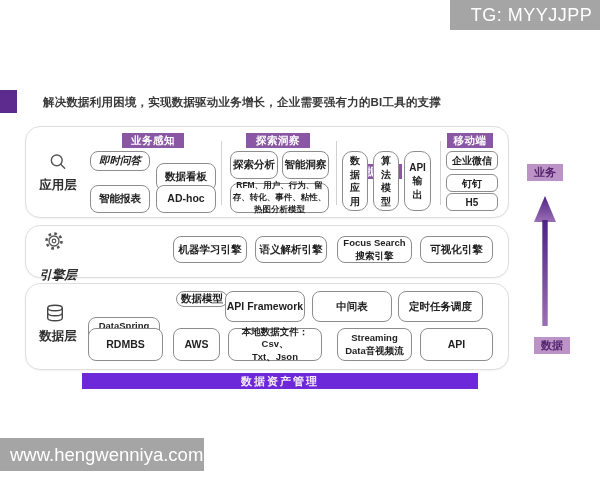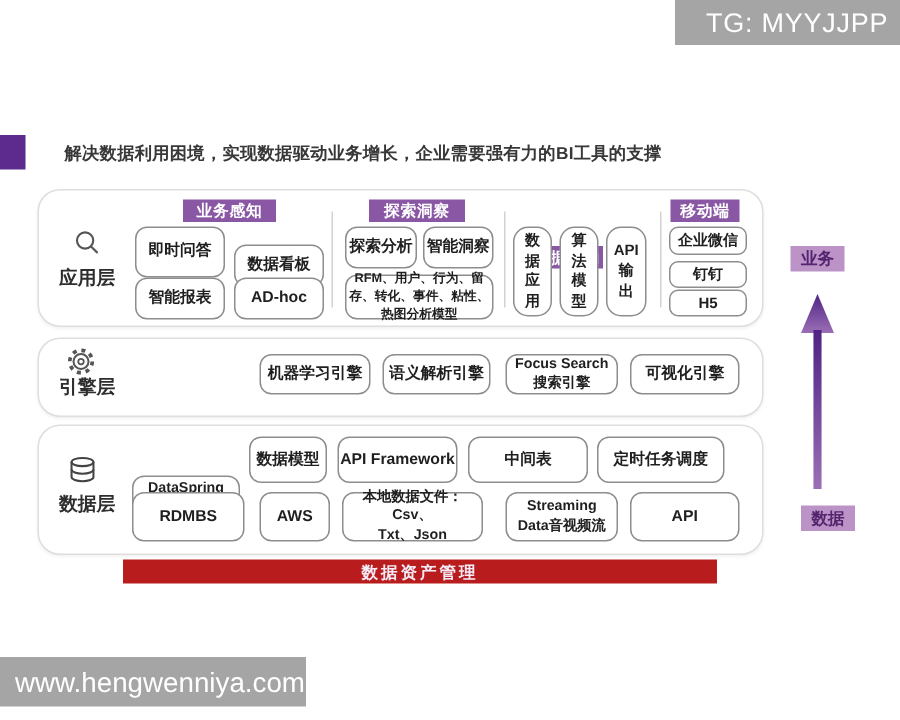--- a/index.html
+++ b/index.html
@@ -17,21 +17,21 @@
        display:flex;align-items:center;justify-content:center;letter-spacing:.5px;}
   .box{position:absolute;background:#fff;border:1.5px solid #8d8d8d;border-radius:8px;color:#1f1f1f;
        font-weight:bold;font-size:10.5px;line-height:1.3;display:flex;align-items:center;justify-content:center;
        text-align:center;white-space:pre-line;box-sizing:border-box;}
   .box.small{font-size:8.5px;line-height:1.4;}
   .box.two{font-size:9.5px;}
   .box.v{font-size:10px;line-height:1.35;border-radius:10px;}
   .vline{position:absolute;width:1px;background:#d2d2d2;}
   .side-label{position:absolute;width:36px;height:17px;background:#bb93c6;color:#54246f;font-weight:bold;font-size:11px;
        display:flex;align-items:center;justify-content:center;}
-  .bottom-bar{position:absolute;left:82px;top:373px;width:396px;height:16px;background:#b91c1c;color:#f4ebf7;
+  .bottom-bar{position:absolute;left:82px;top:373px;width:396px;height:16px;background:#6d28d9;color:#f4ebf7;
        font-size:11px;font-weight:bold;display:flex;align-items:center;justify-content:center;letter-spacing:2px;text-align:center;}
   .arrow-wrap{position:absolute;left:531px;top:196px;}
 </style>
 </head>
 <body>
 
 <div class="stage">
 
   <div class="gray-badge tg">TG: MYYJJPP</div>
   <div class="gray-badge wm">www.hengwenniya.com</div>
@@ -53,21 +53,21 @@
 
   <div class="hdr" style="left:122px;top:133px;width:62px;">业务感知</div>
   <div class="hdr" style="left:246px;top:133px;width:64px;">探索洞察</div>
   <div class="hdr" style="left:354px;top:147px;width:48px;margin-top:17px;">数据驱动</div>
   <div class="hdr" style="left:447px;top:133px;width:46px;">移动端</div>
 
   <div class="vline" style="left:221px;top:141px;height:64px;"></div>
   <div class="vline" style="left:336px;top:141px;height:64px;"></div>
   <div class="vline" style="left:440px;top:141px;height:64px;"></div>
 
-  <div class="box" style="left:90px;top:151px;width:60px;height:34px;">即时问答</div>
+  <div class="box" style="left:90px;top:151px;width:60px;height:20px;font-style:italic;">即时问答</div>
   <div class="box" style="left:156px;top:151px;width:60px;height:28px;margin-top:12px;">数据看板</div>
   <div class="box" style="left:90px;top:185px;width:60px;height:28px;">智能报表</div>
   <div class="box" style="left:156px;top:185px;width:60px;height:28px;">AD-hoc</div>
 
   <div class="box" style="left:230px;top:151px;width:48px;height:28px;">探索分析</div>
   <div class="box" style="left:282px;top:151px;width:47px;height:28px;">智能洞察</div>
   <div class="box small" style="left:230px;top:183px;width:99px;height:30px;">RFM、用户、行为、留
 存、转化、事件、粘性、
 热图分析模型</div>
 
@@ -87,40 +87,40 @@
   <div class="box" style="left:446px;top:174px;width:52px;height:18px;border-radius:6px;font-size:10px;">钉钉</div>
   <div class="box" style="left:446px;top:193px;width:52px;height:18px;border-radius:6px;font-size:10px;">H5</div>
 
   <div class="licon" style="left:44px;top:231px;">
     <svg width="20" height="20" viewBox="0 0 24 24">
       <circle cx="12" cy="12" r="9" fill="none" stroke="#555" stroke-width="3" stroke-dasharray="3.2 3.87"></circle>
       <circle cx="12" cy="12" r="6" fill="none" stroke="#555" stroke-width="1.6"></circle>
       <circle cx="12" cy="12" r="2.2" fill="none" stroke="#555" stroke-width="1.4"></circle>
     </svg>
   </div>
-  <div class="layer-label" style="left:36px;top:250px;">引擎层</div>
+  <div class="layer-label" style="left:36px;top:267px;font-style:italic;">引擎层</div>
 
   <div class="box" style="left:173px;top:236px;width:74px;height:27px;">机器学习引擎</div>
   <div class="box" style="left:255px;top:236px;width:72px;height:27px;">语义解析引擎</div>
   <div class="box two" style="left:337px;top:236px;width:75px;height:27px;">Focus Search
 搜索引擎</div>
   <div class="box" style="left:420px;top:236px;width:73px;height:27px;">可视化引擎</div>
 
   <div class="licon" style="left:44px;top:303px;">
     <svg width="22" height="21" viewBox="0 0 24 23">
       <ellipse cx="12" cy="5.5" rx="8" ry="3" fill="none" stroke="#444" stroke-width="1.5"></ellipse>
       <path d="M4 5.5 v11 c0 1.7 3.6 3 8 3 s8 -1.3 8 -3 v-11" fill="none" stroke="#444" stroke-width="1.5"></path>
       <path d="M4 11 c0 1.7 3.6 3 8 3 s8 -1.3 8 -3" fill="none" stroke="#444" stroke-width="1.5"></path>
     </svg>
   </div>
   <div class="layer-label" style="left:36px;top:328px;">数据层</div>
 
   <div class="box two" style="left:88px;top:291px;width:72px;height:31px;margin-top:26px;">DataSpring
 ETL处理</div>
-  <div class="box" style="left:166px;top:291px;width:52px;height:31px;">数据模型</div>
+  <div class="box" style="left:176px;top:291px;width:52px;height:16px;">数据模型</div>
   <div class="box" style="left:225px;top:291px;width:80px;height:31px;">API Framework</div>
   <div class="box" style="left:312px;top:291px;width:80px;height:31px;">中间表</div>
   <div class="box" style="left:398px;top:291px;width:85px;height:31px;">定时任务调度</div>
 
   <div class="box" style="left:88px;top:328px;width:75px;height:33px;">RDMBS</div>
   <div class="box" style="left:173px;top:328px;width:47px;height:33px;">AWS</div>
   <div class="box two" style="left:228px;top:328px;width:94px;height:33px;">本地数据文件：Csv、
 Txt、Json</div>
   <div class="box two" style="left:337px;top:328px;width:75px;height:33px;">Streaming
 Data音视频流</div>

